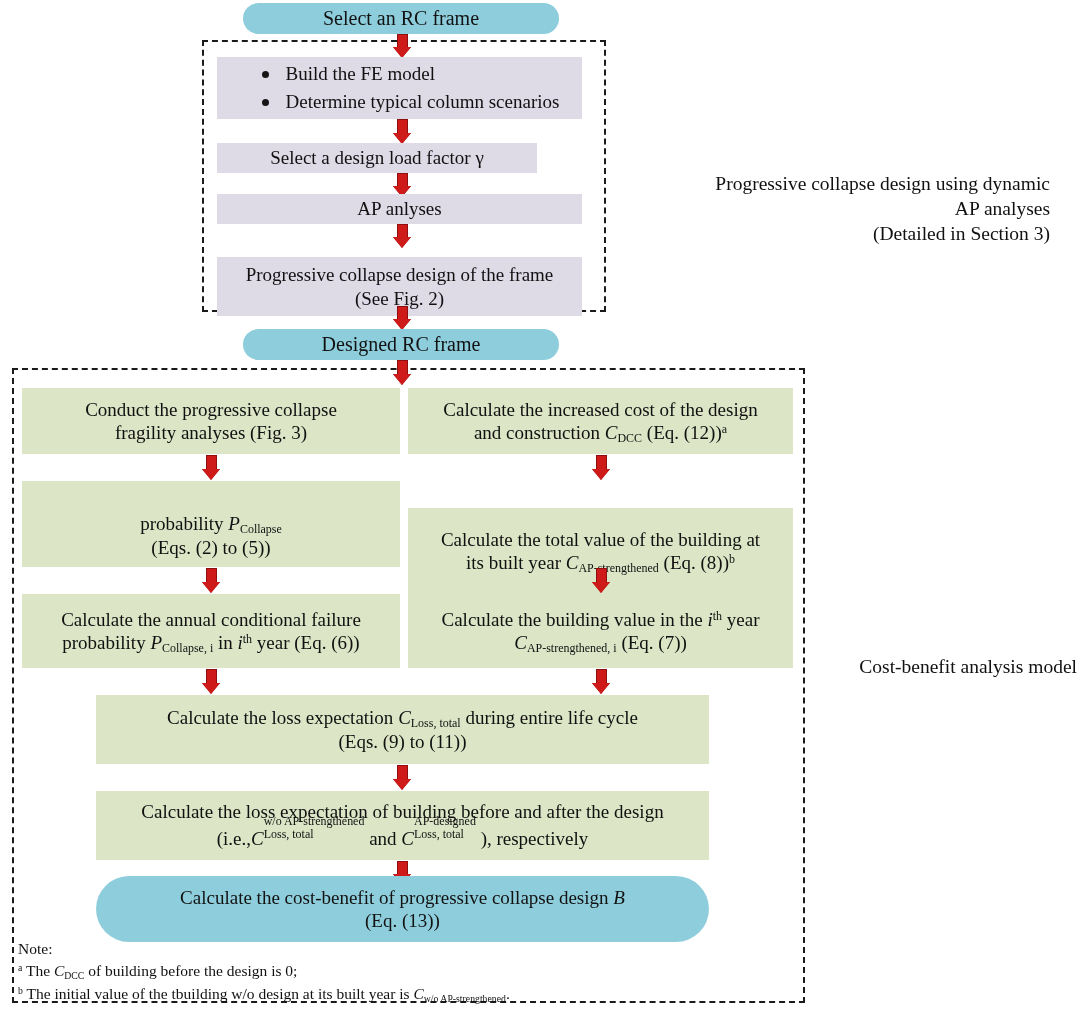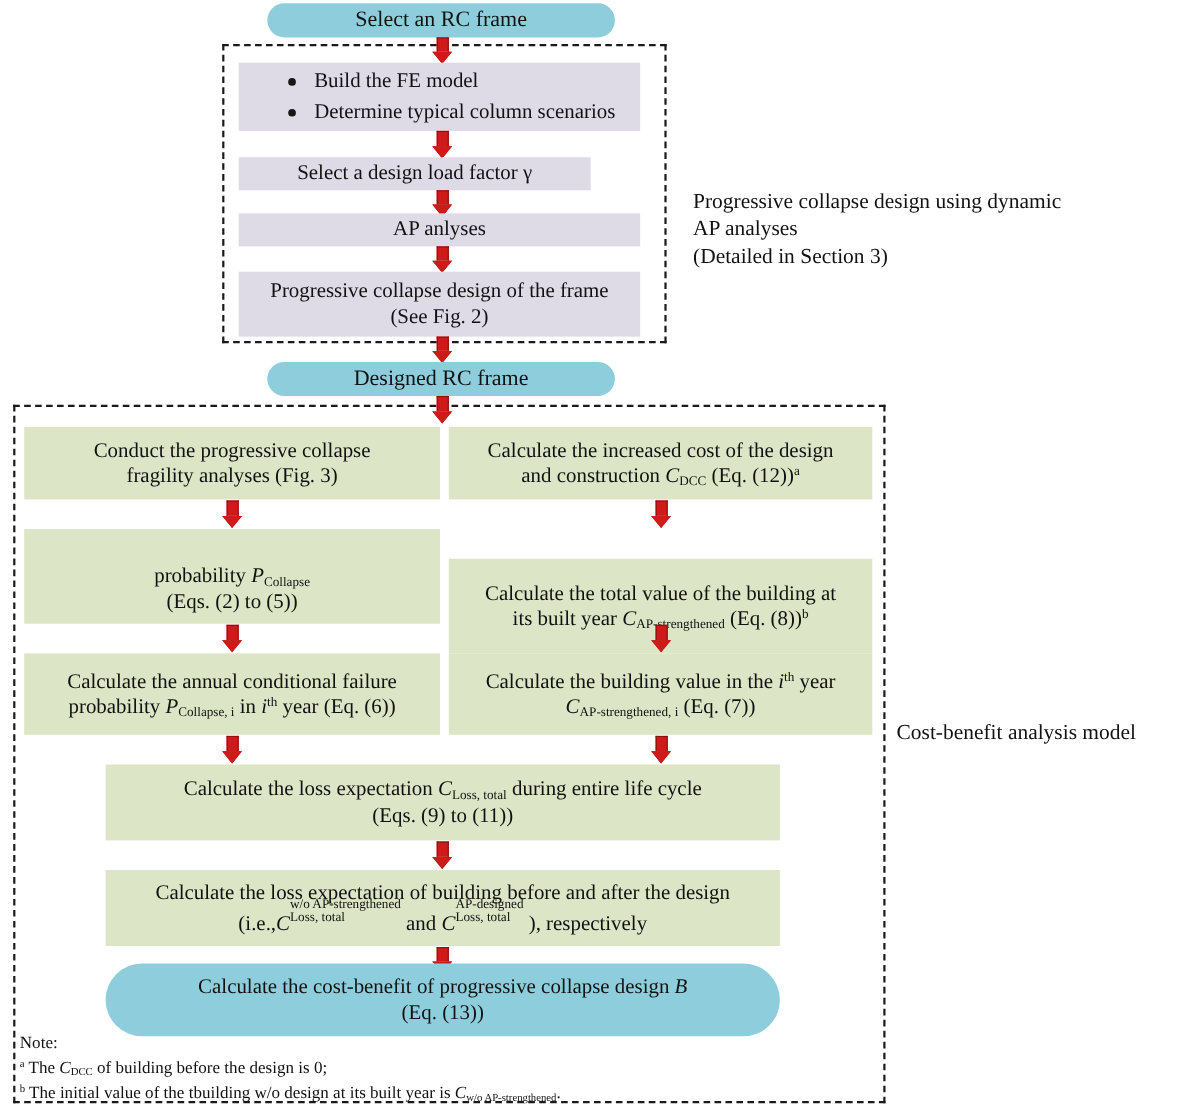--- a/index.html
+++ b/index.html
@@ -41,21 +41,21 @@
   
   .dashgroup {
     position: absolute;
     border: 2.5px dashed #1a1a1a;
     background: transparent;
   }
 
   
   .sidelabel {
     position: absolute;
-    text-align: left;
+    text-align: right;
     font-size: 19.5px;
     line-height: 1.28;
     color: #111;
   }
 
   
   .arrow {
     position: absolute;
     width: 18px;
   }
@@ -159,21 +159,21 @@
   <div class="head"></div>
 </div>
 
 <div class="node purple" style="left:217px; top:194px; width:365px; height:30px;">AP anlyses</div>
 
 <div class="arrow" style="left:393px; top:224px; height:24px;">
   <div class="shaft" style="height:13px;"></div>
   <div class="head"></div>
 </div>
 
-<div class="node purple" style="left:217px; top:247px; width:365px; height:59px;">
+<div class="node purple" style="left:217px; top:257px; width:365px; height:59px;">
   <span>
     <span>Progressive collapse design of the frame</span><br>
     <span>(See Fig. 2)</span>
   </span>
 </div>
 
 <div class="arrow" style="left:393px; top:306px; height:24px;">
   <div class="shaft" style="height:13px;"></div>
   <div class="head"></div>
 </div>

